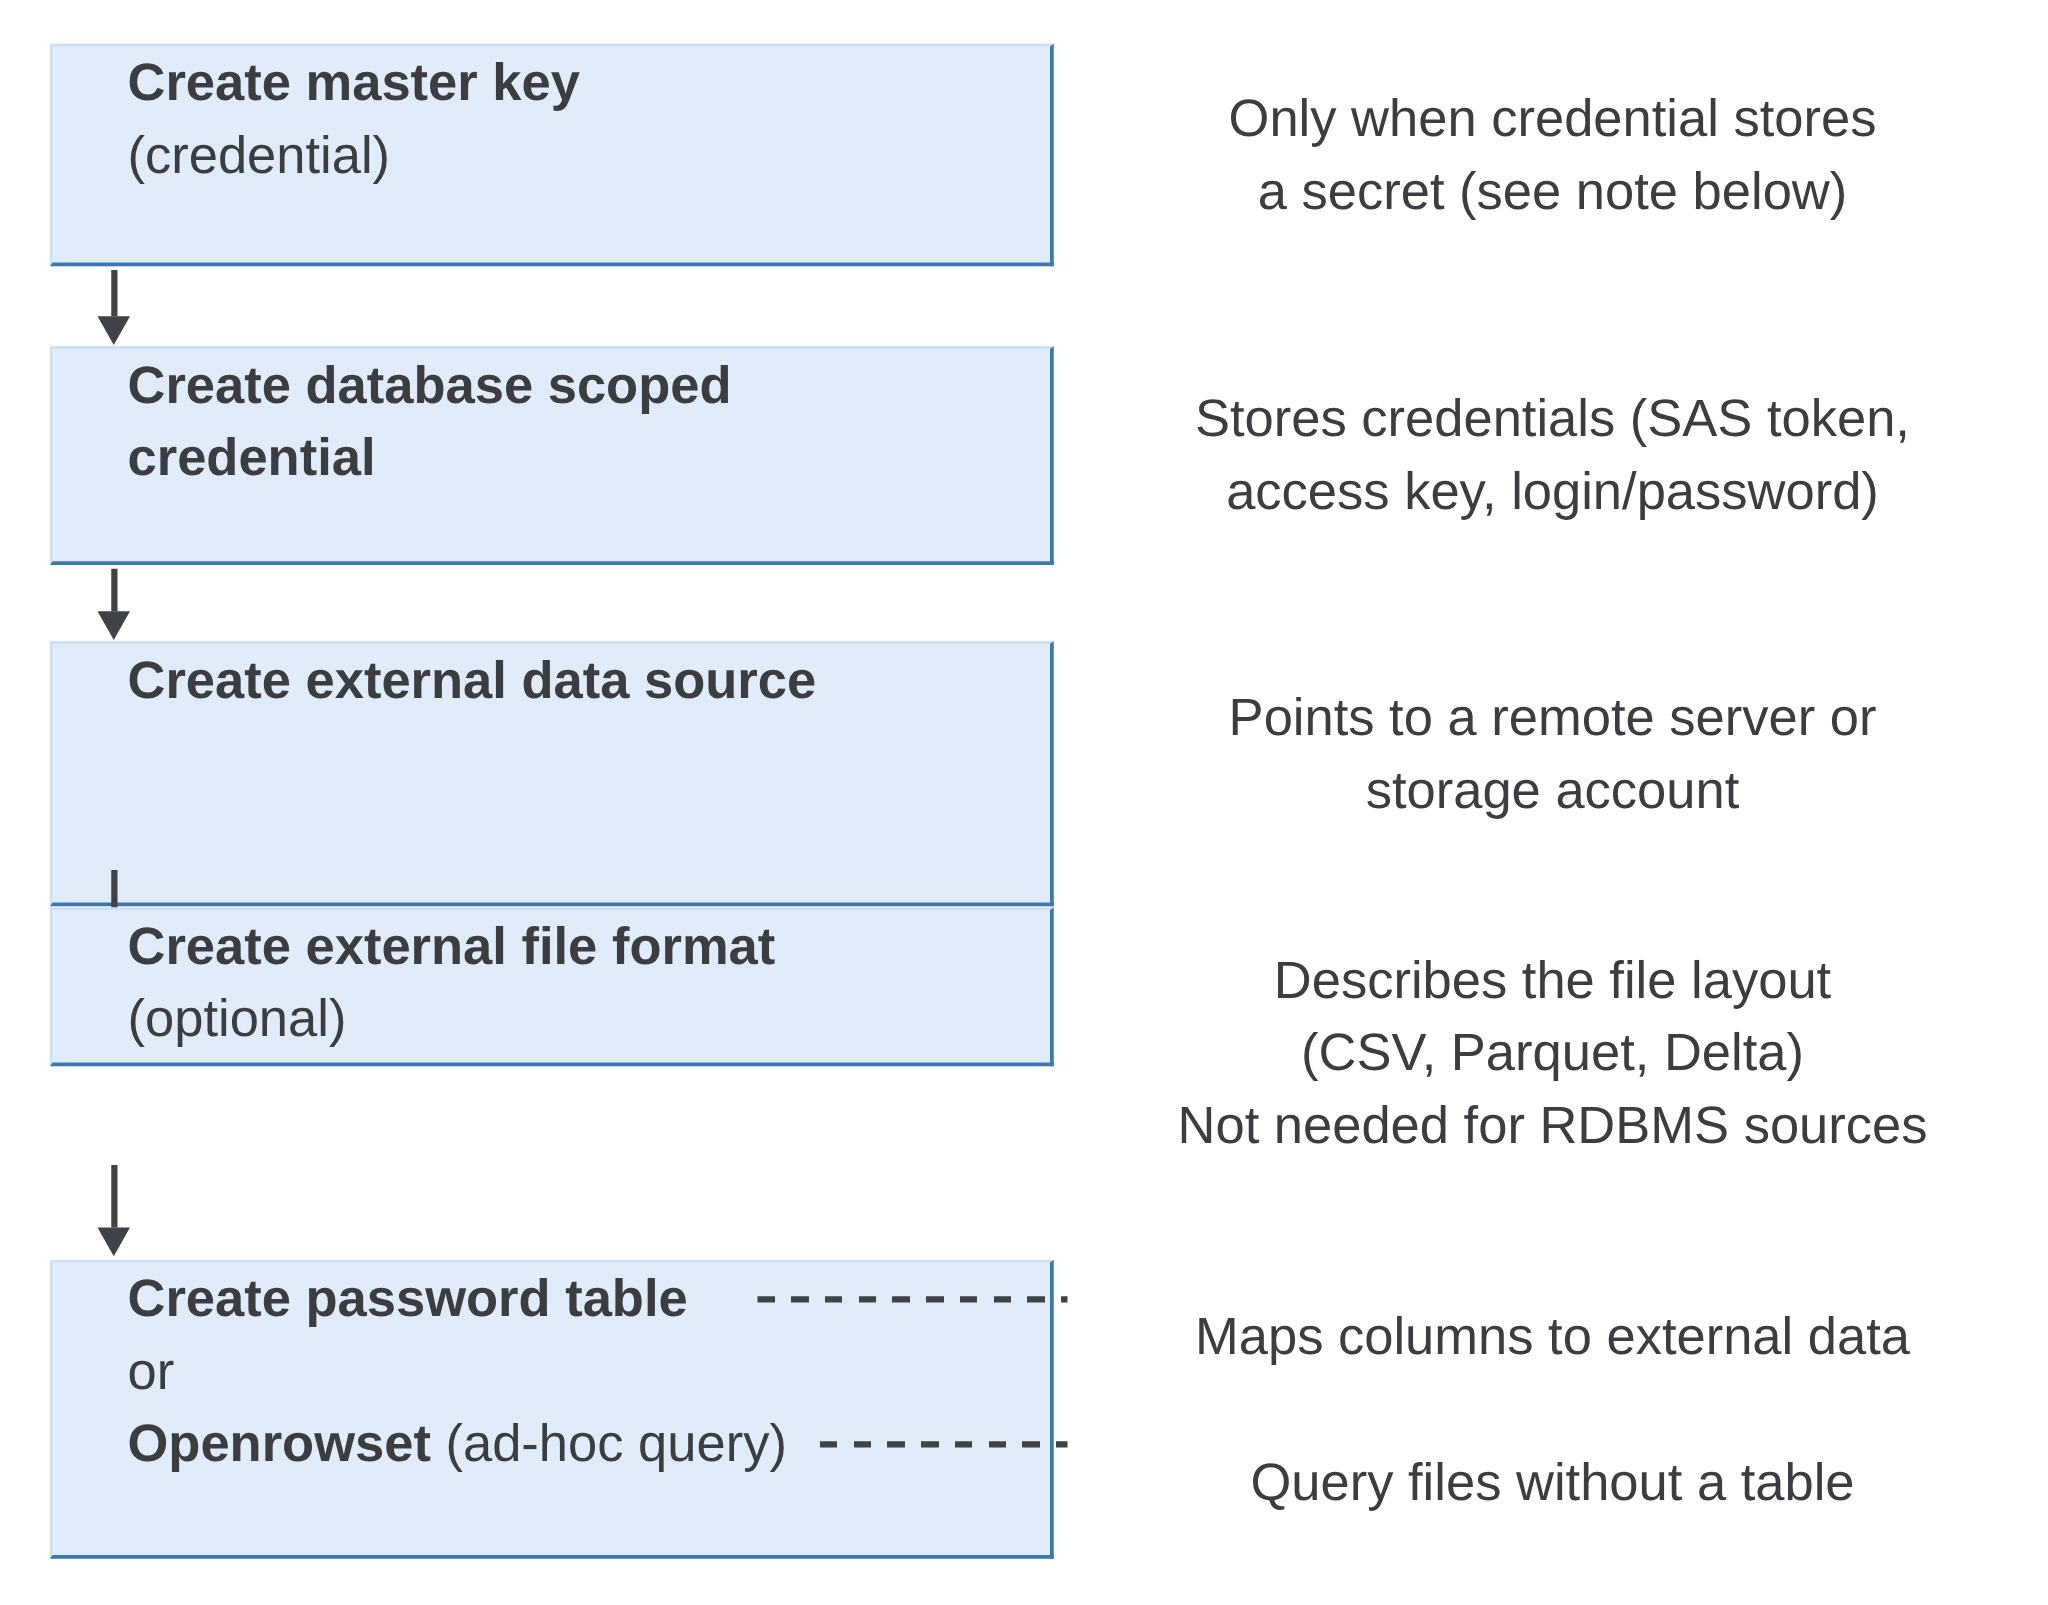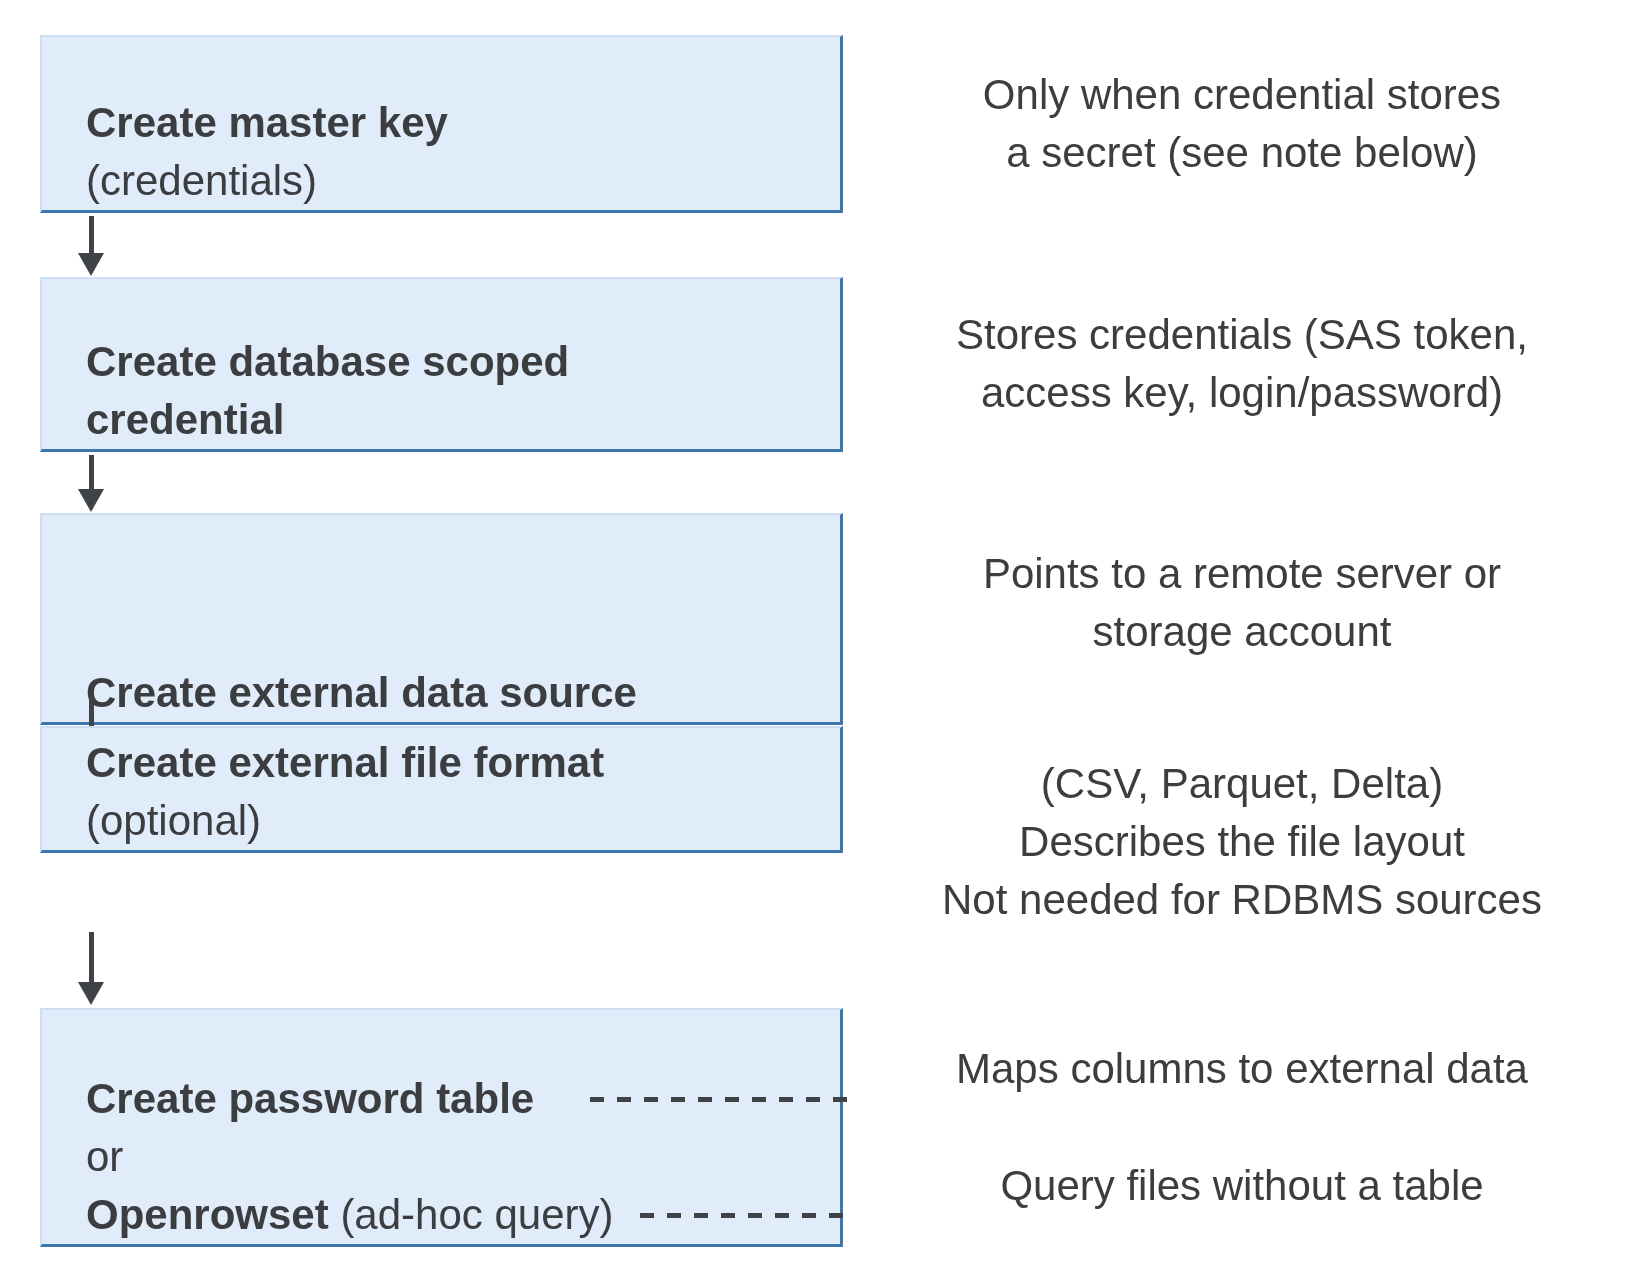--- a/index.html
+++ b/index.html
@@ -20,22 +20,22 @@
   }
   .box{
     position:absolute;
     left:40px;width:803px;
     background:var(--box-fill);
     border-top:2px solid var(--box-border-light);
     border-left:2px solid var(--box-border-light);
     border-right:3px solid var(--box-border);
     border-bottom:3px solid var(--box-border);
     box-sizing:border-box;
-    display:flex;flex-direction:column;justify-content:flex-end;
-    padding-left:44px;padding-right:10px;
+    display:flex;flex-direction:column;justify-content:flex-start;
+    padding-left:60px;padding-right:10px;
   }
   .bline{
     font-size:42px;line-height:58px;height:58px;
     white-space:nowrap;
   }
   .bold{font-weight:700;}
   .flexline{display:flex;align-items:center;}
   .dash{
     flex:1;height:5px;border:none;
     background:repeating-linear-gradient(90deg,var(--arrow) 0 14px,transparent 14px 27px);
@@ -58,21 +58,21 @@
   .note{position:absolute;left:857px;width:770px;}
   .nline{font-size:42px;line-height:58px;white-space:nowrap;text-align:center;}
 </style>
 </head>
 <body>
 
 <div class="canvas">
 
   <div class="box" style="top:35px;height:178px">
     <div class="bline bold">Create master key</div>
-    <div class="bline">(credentials)</div>
+    <div class="bline">(credential)</div>
   </div>
   <div class="arrow" style="top:216px;height:60px">
     <div class="stem"></div>
     <div class="head"></div>
   </div>
   <div class="note" style="top:66px">
     <div class="nline">Only when credential stores</div>
     <div class="nline">a secret (see note below)</div>
   </div>
 
@@ -103,22 +103,22 @@
 
   <div class="box" style="top:726px;height:127px">
     <div class="bline bold">Create external file format</div>
     <div class="bline">(optional)</div>
   </div>
   <div class="arrow" style="top:932px;height:73px">
     <div class="stem"></div>
     <div class="head"></div>
   </div>
   <div class="note" style="top:755px">
+    <div class="nline">Describes the file layout</div>
     <div class="nline">(CSV, Parquet, Delta)</div>
-    <div class="nline">Describes the file layout</div>
     <div class="nline">Not needed for RDBMS sources</div>
   </div>
 
   <div class="box" style="top:1008px;height:239px">
     <div class="bline flexline">
       <span class="bold">Create password table</span>
       <span class="dash dash-a"></span>
     </div>
     <div class="bline">or</div>
     <div class="bline flexline">

